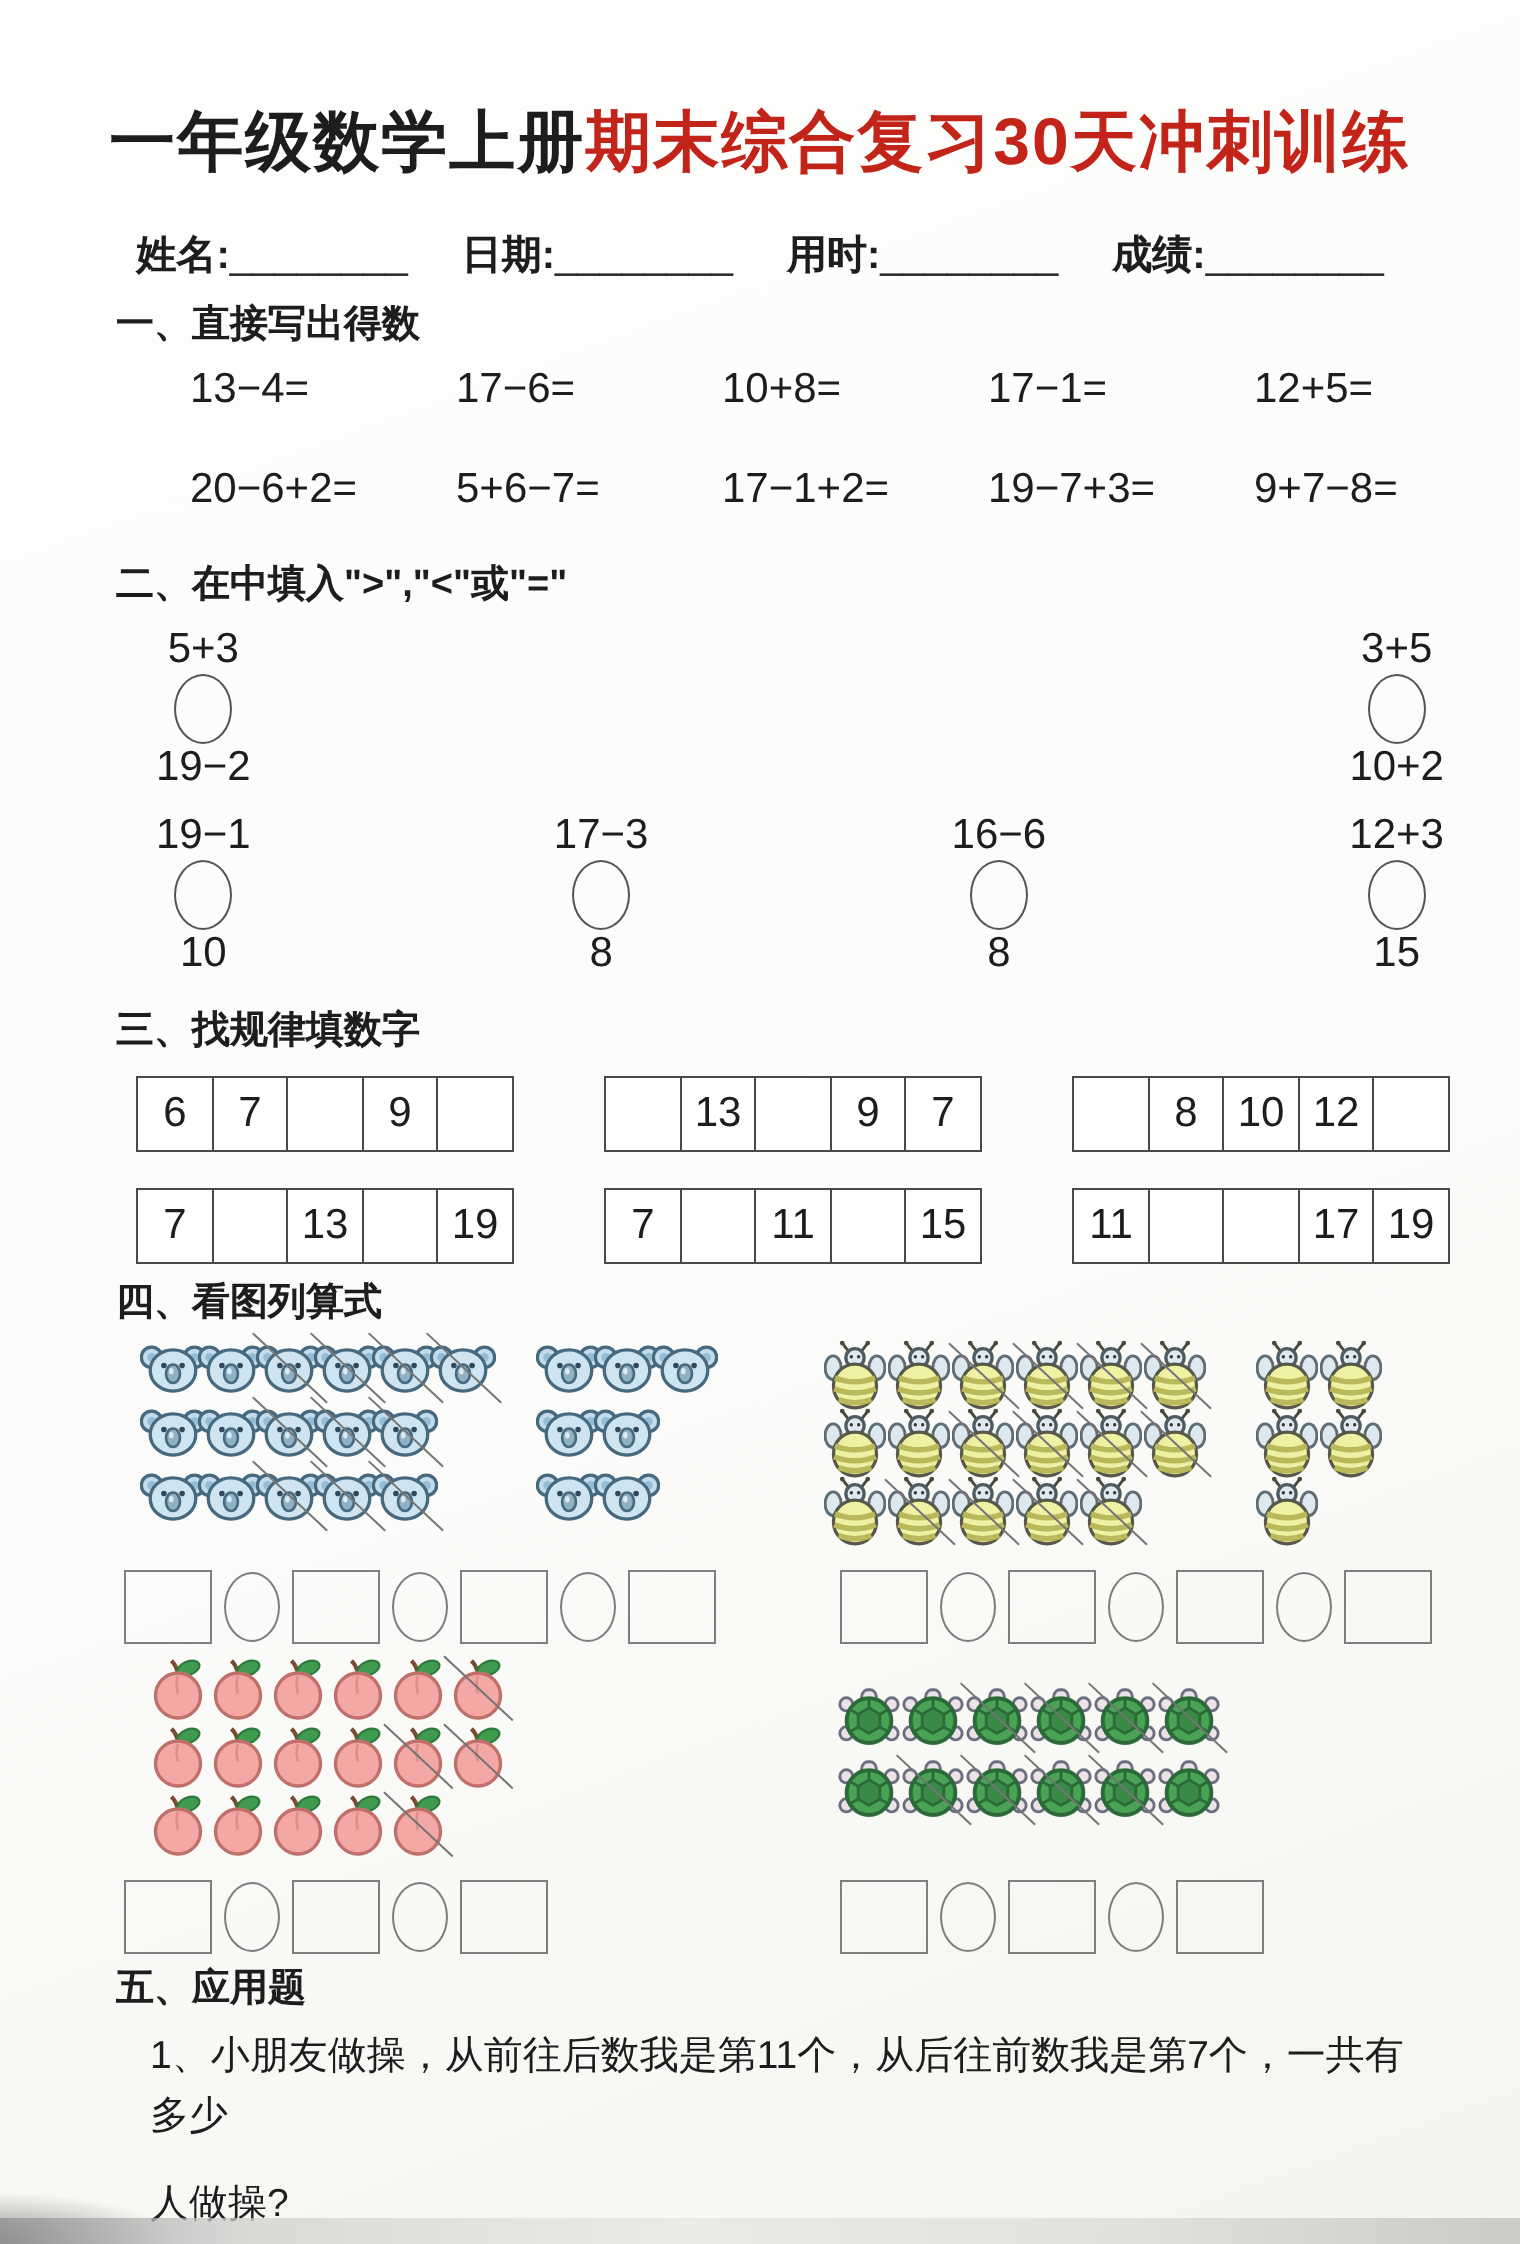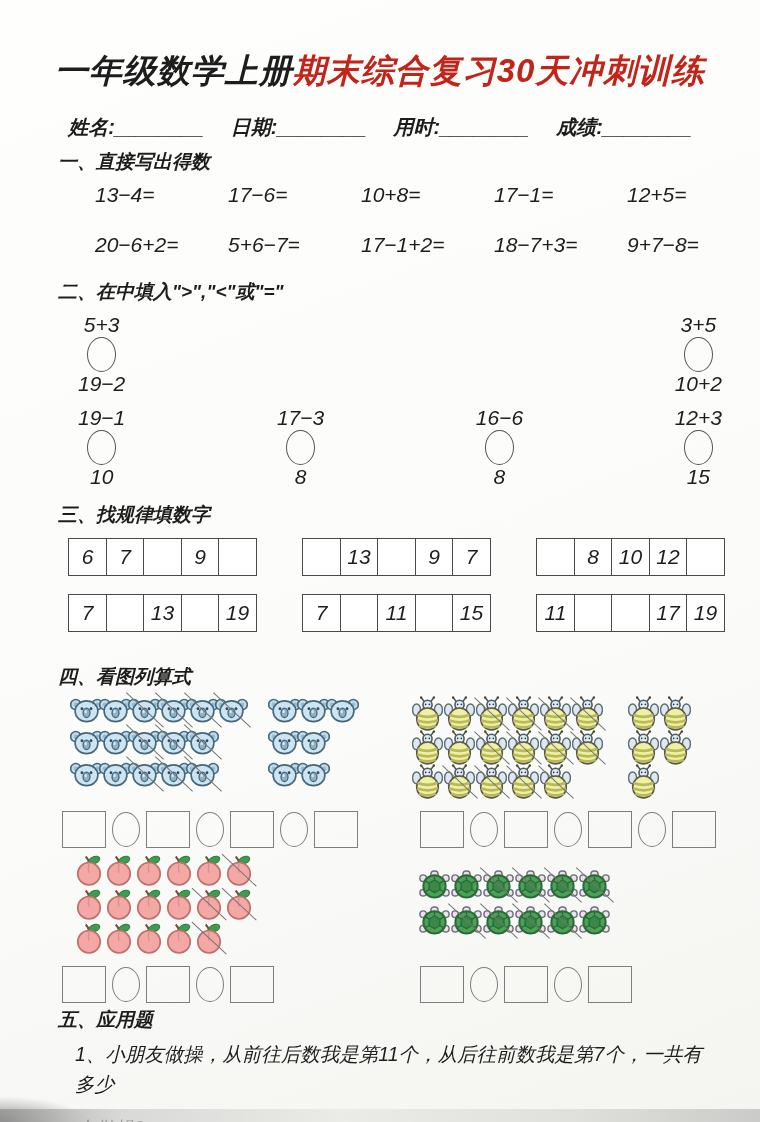--- a/index.html
+++ b/index.html
@@ -1,31 +1,31 @@
 <!DOCTYPE html>
 <html><head>
 <meta charset="utf-8">
 <style>
   html,body{margin:0;padding:0;background:#e9e9e7;}
   .page{
     position:relative;width:760px;height:1122px;margin:0 auto;
     background:linear-gradient(160deg,#fefefd 0%,#fbfbf9 60%,#f4f4f1 100%);
     font-family:"Liberation Sans","DejaVu Sans",sans-serif;
-    color:#1d1d1d;overflow:hidden;font-style:italic;
+    color:#1d1d1d;overflow:hidden;
   }
   
   .title{margin:50px 0 0;text-align:center;font-size:33px;font-weight:700;letter-spacing:1px;line-height:42px;}
   .title .red{color:#c3241a;}
   
   .info-line{display:flex;justify-content:center;gap:27px;margin-top:22px;font-size:20px;font-weight:700;}
   .info-field{display:flex;align-items:baseline;}
   .info-blank{font-weight:400;color:#2a2a2a;letter-spacing:0;}
   
   .sec-head{margin:0 0 0 58px;font-size:19px;font-weight:700;}
-  .mt8{margin-top:8px;}.mt12{margin-top:13px;}.mt16{margin-top:32px;}.mt22{margin-top:22px;}
+  .mt8{margin-top:8px;}.mt12{margin-top:13px;}.mt16{margin-top:6px;}.mt22{margin-top:22px;}
   
   .eq-row{display:flex;margin:0 0 0 95px;}
   .eq-row + .eq-row{margin-top:26px;}
   .eq-rows{margin-top:8px;}
   .eq-cell{width:137px;font-size:21px;}
   
   .cmp-rows{margin-top:8px;}
   .cmp-row{display:flex;justify-content:space-between;margin:0 38px 0 78px;}
   .cmp-row + .cmp-row{margin-top:10px;}
   .cmp-item{display:flex;align-items:center;font-size:21px;flex-direction:column;}
@@ -111,21 +111,21 @@
         <div class="eq-cell">13−4=</div>
         <div class="eq-cell">17−6=</div>
         <div class="eq-cell">10+8=</div>
         <div class="eq-cell">17−1=</div>
         <div class="eq-cell">12+5=</div>
       </div>
       <div class="eq-row">
         <div class="eq-cell">20−6+2=</div>
         <div class="eq-cell">5+6−7=</div>
         <div class="eq-cell">17−1+2=</div>
-        <div class="eq-cell">18−7+3=</div>
+        <div class="eq-cell">19−7+3=</div>
         <div class="eq-cell">9+7−8=</div>
       </div>
     </div>
 
   <div class="sec-head mt22">二、在中填入"&gt;","&lt;"或"="</div>
   <div class="cmp-rows" id="s2-rows">
       <div class="cmp-row">
         <div class="cmp-item">
           <div>5+3</div>
           <div class="cmp-circle"></div>

